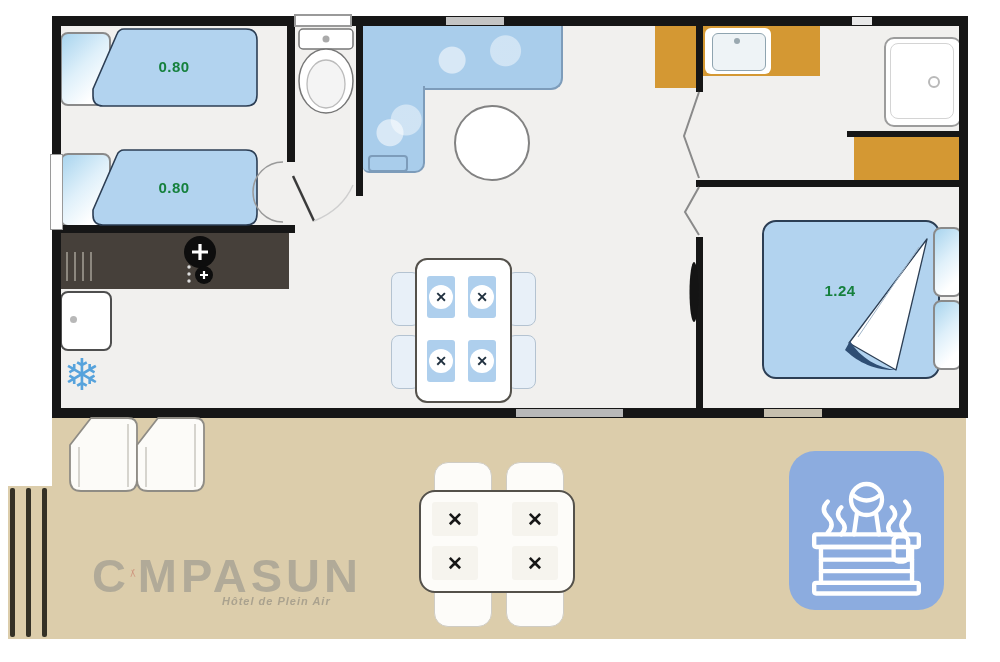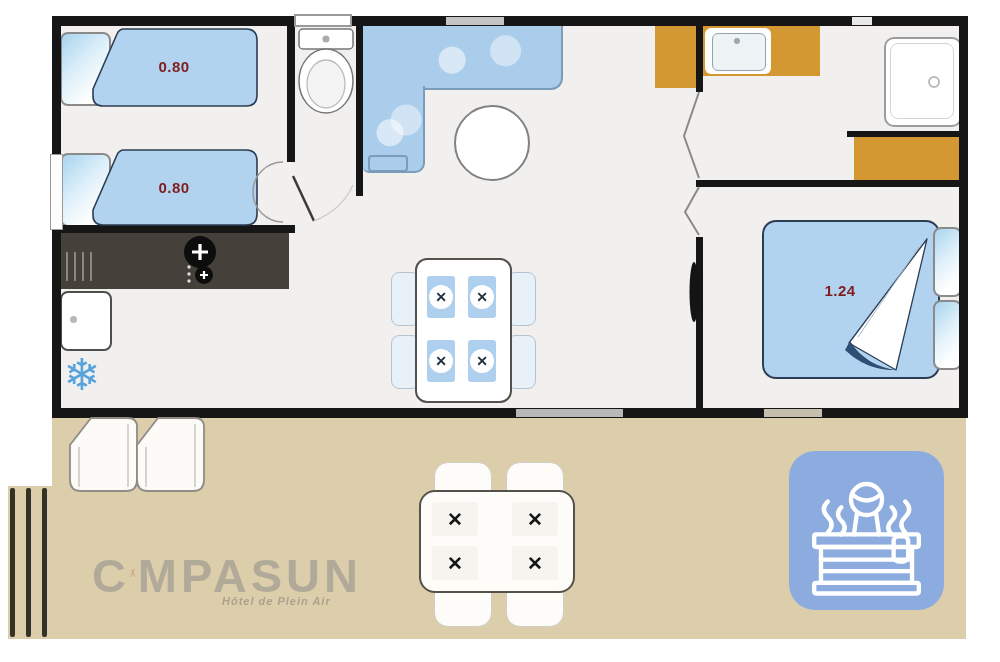--- a/index.html
+++ b/index.html
@@ -3,21 +3,21 @@
 <meta charset="utf-8">
 <style>
   html,body{margin:0;padding:0;background:#fff;}
   body{font-family:"Liberation Sans", sans-serif;}
   .canvas{position:relative;width:1000px;height:662px;background:#fff;overflow:hidden;}
   .abs{position:absolute;}
   .wall{background:#161616;z-index:20;}
   .floor{background:#f1f0ee;z-index:1;}
   .terrace{background:#dccdab;z-index:2;}
   .orange{background:#d49833;z-index:10;}
-  .bedlabel{z-index:40;font-size:15px;font-weight:bold;color:#7f1d1d;text-align:center;letter-spacing:.5px;}
+  .bedlabel{z-index:40;font-size:15px;font-weight:bold;color:#15803d;text-align:center;letter-spacing:.5px;}
   .pillow{background:linear-gradient(135deg,#a8d4ee 0%,#dff0fa 45%,#ffffff 80%);
           border:2px solid #8a8a8a;border-radius:8px;z-index:10;}
   .counterblue{background-color:#a9cdeb;
      background-image:radial-gradient(circle at 45% 55%, rgba(255,255,255,.55) 0 13px, transparent 14px),
                       radial-gradient(circle at 72% 40%, rgba(255,255,255,.45) 0 15px, transparent 16px);
      z-index:10;}
   .whitebox{background:#fff;z-index:10;}
   .mat-out{background:#f6f4ee;border-radius:3px;z-index:12;display:flex;align-items:center;justify-content:center;
            font-size:19px;font-weight:bold;color:#161616;}
   .mat-in{background:#aecfed;border-radius:3px;z-index:12;display:flex;align-items:center;justify-content:center;}

